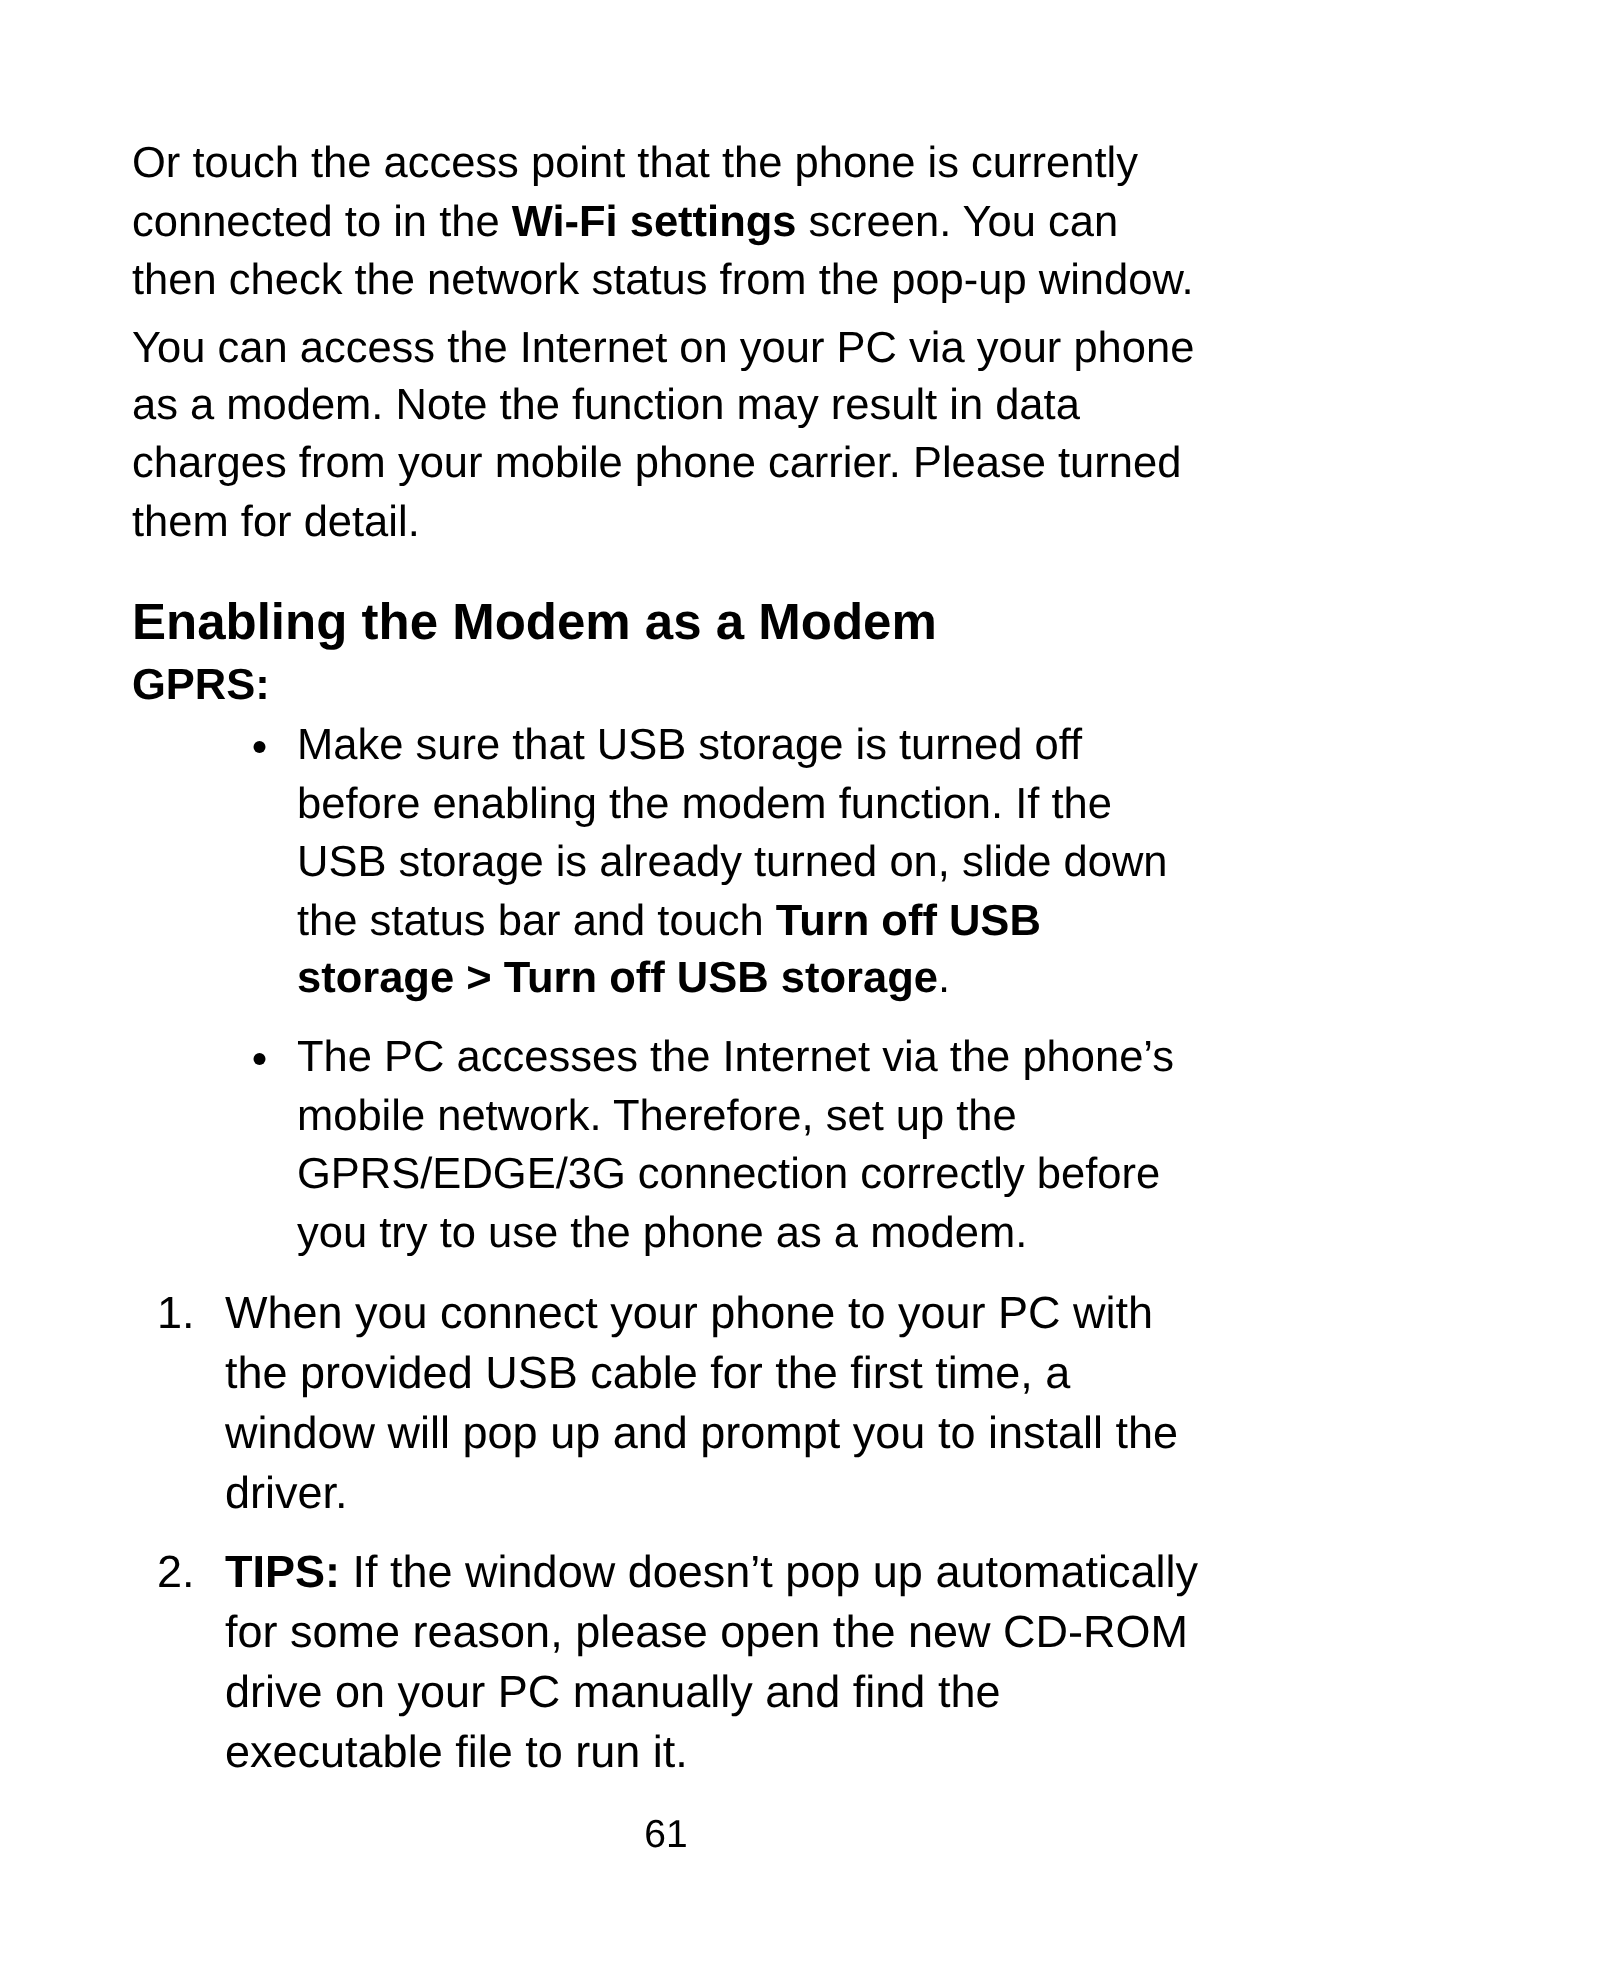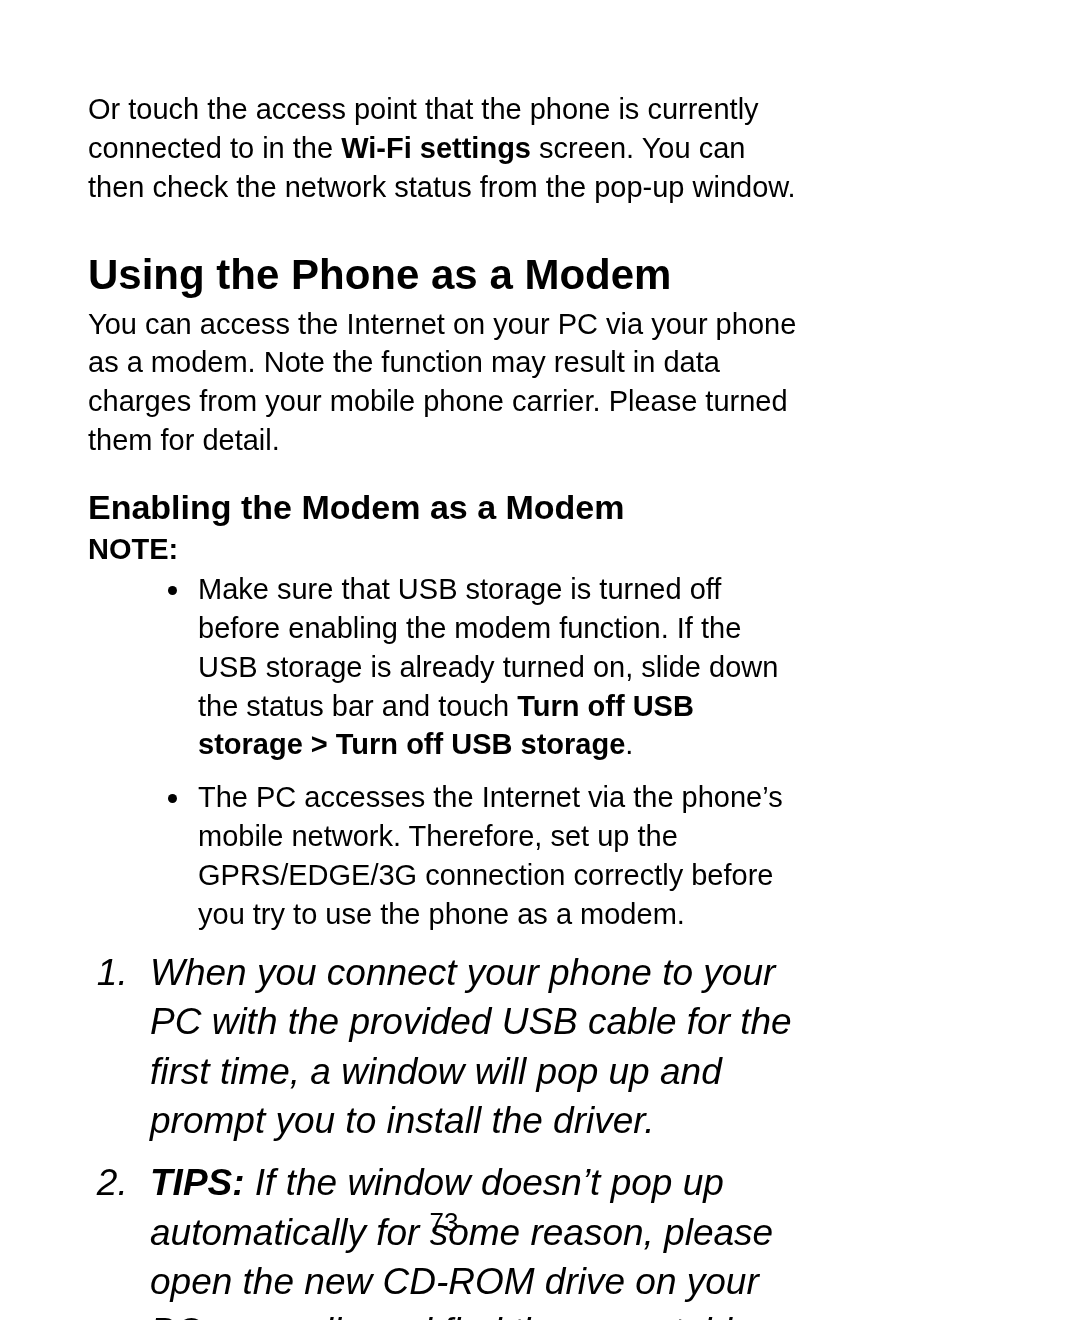--- a/index.html
+++ b/index.html
@@ -47,23 +47,22 @@
     margin: 4px 0 0 0;
     padding: 0 0 0 56px;
     font-size: 29px;
     line-height: 1.34;
   }
   ul.tips li { margin-bottom: 14px; padding-left: 6px; margin-left: 48px; }
   ul.tips .bold { font-weight: bold; }
   ol.steps {
     margin: 0;
     padding: 0 0 0 50px;
-    font-size: 37px;
+    font-size: 30px;
     line-height: 1.34;
-    font-style: italic;
   }
   ol.steps li { margin-bottom: 12px; padding-left: 12px; }
   .note-label { font-weight: bold; }
   .page-number {
     position: absolute;
     bottom: 82px;
     left: 0;
     width: 100%;
     text-align: center;
     font-size: 26px;
@@ -71,25 +70,24 @@
 </style>
 </head>
 <body>
 
 <div class="page">
 
   <div class="intro">
     <span>Or touch the access point that the phone is currently connected to in the </span><span class="bold">Wi-Fi settings</span><span> screen. You can then check the network status from the pop-up window.</span>
   </div>
 
-  <div class="h1">Using the Phone as a Modem</div>
   <div class="h1-body">You can access the Internet on your PC via your phone as a modem. Note the function may result in data charges from your mobile phone carrier. Please turned them for detail.</div>
 
   <div class="h2">Enabling the Modem as a Modem</div>
-  <div class="tips-label">NOTE:</div>
+  <div class="tips-label">GPRS:</div>
 
   <ul class="tips">
     <li>
       <span>Make sure that USB storage is turned off before enabling the modem function. If the USB storage is already turned on, slide down the status bar and touch </span><span class="bold">Turn off USB storage &gt; Turn off USB storage</span><span>.</span>
     </li>
     <li>
       <span>The PC accesses the Internet via the phone’s mobile network. Therefore, set up the GPRS/EDGE/3G connection correctly before you try to use the phone as a modem.</span><span class="bold"></span><span></span>
     </li>
   </ul>
 
@@ -97,14 +95,14 @@
     <li>
       <span>When you connect your phone to your PC with the provided USB cable for the first time, a window will pop up and prompt you to install the driver.</span>
     </li>
     <li>
       <div>
         <span class="note-label">TIPS:</span><span> If the window doesn’t pop up automatically for some reason, please open the new CD-ROM drive on your PC manually and find the executable file to run it.</span>
       </div>
     </li>
   </ol>
 
-  <div class="page-number">73</div>
+  <div class="page-number">61</div>
 </div>
 
 </body></html>

